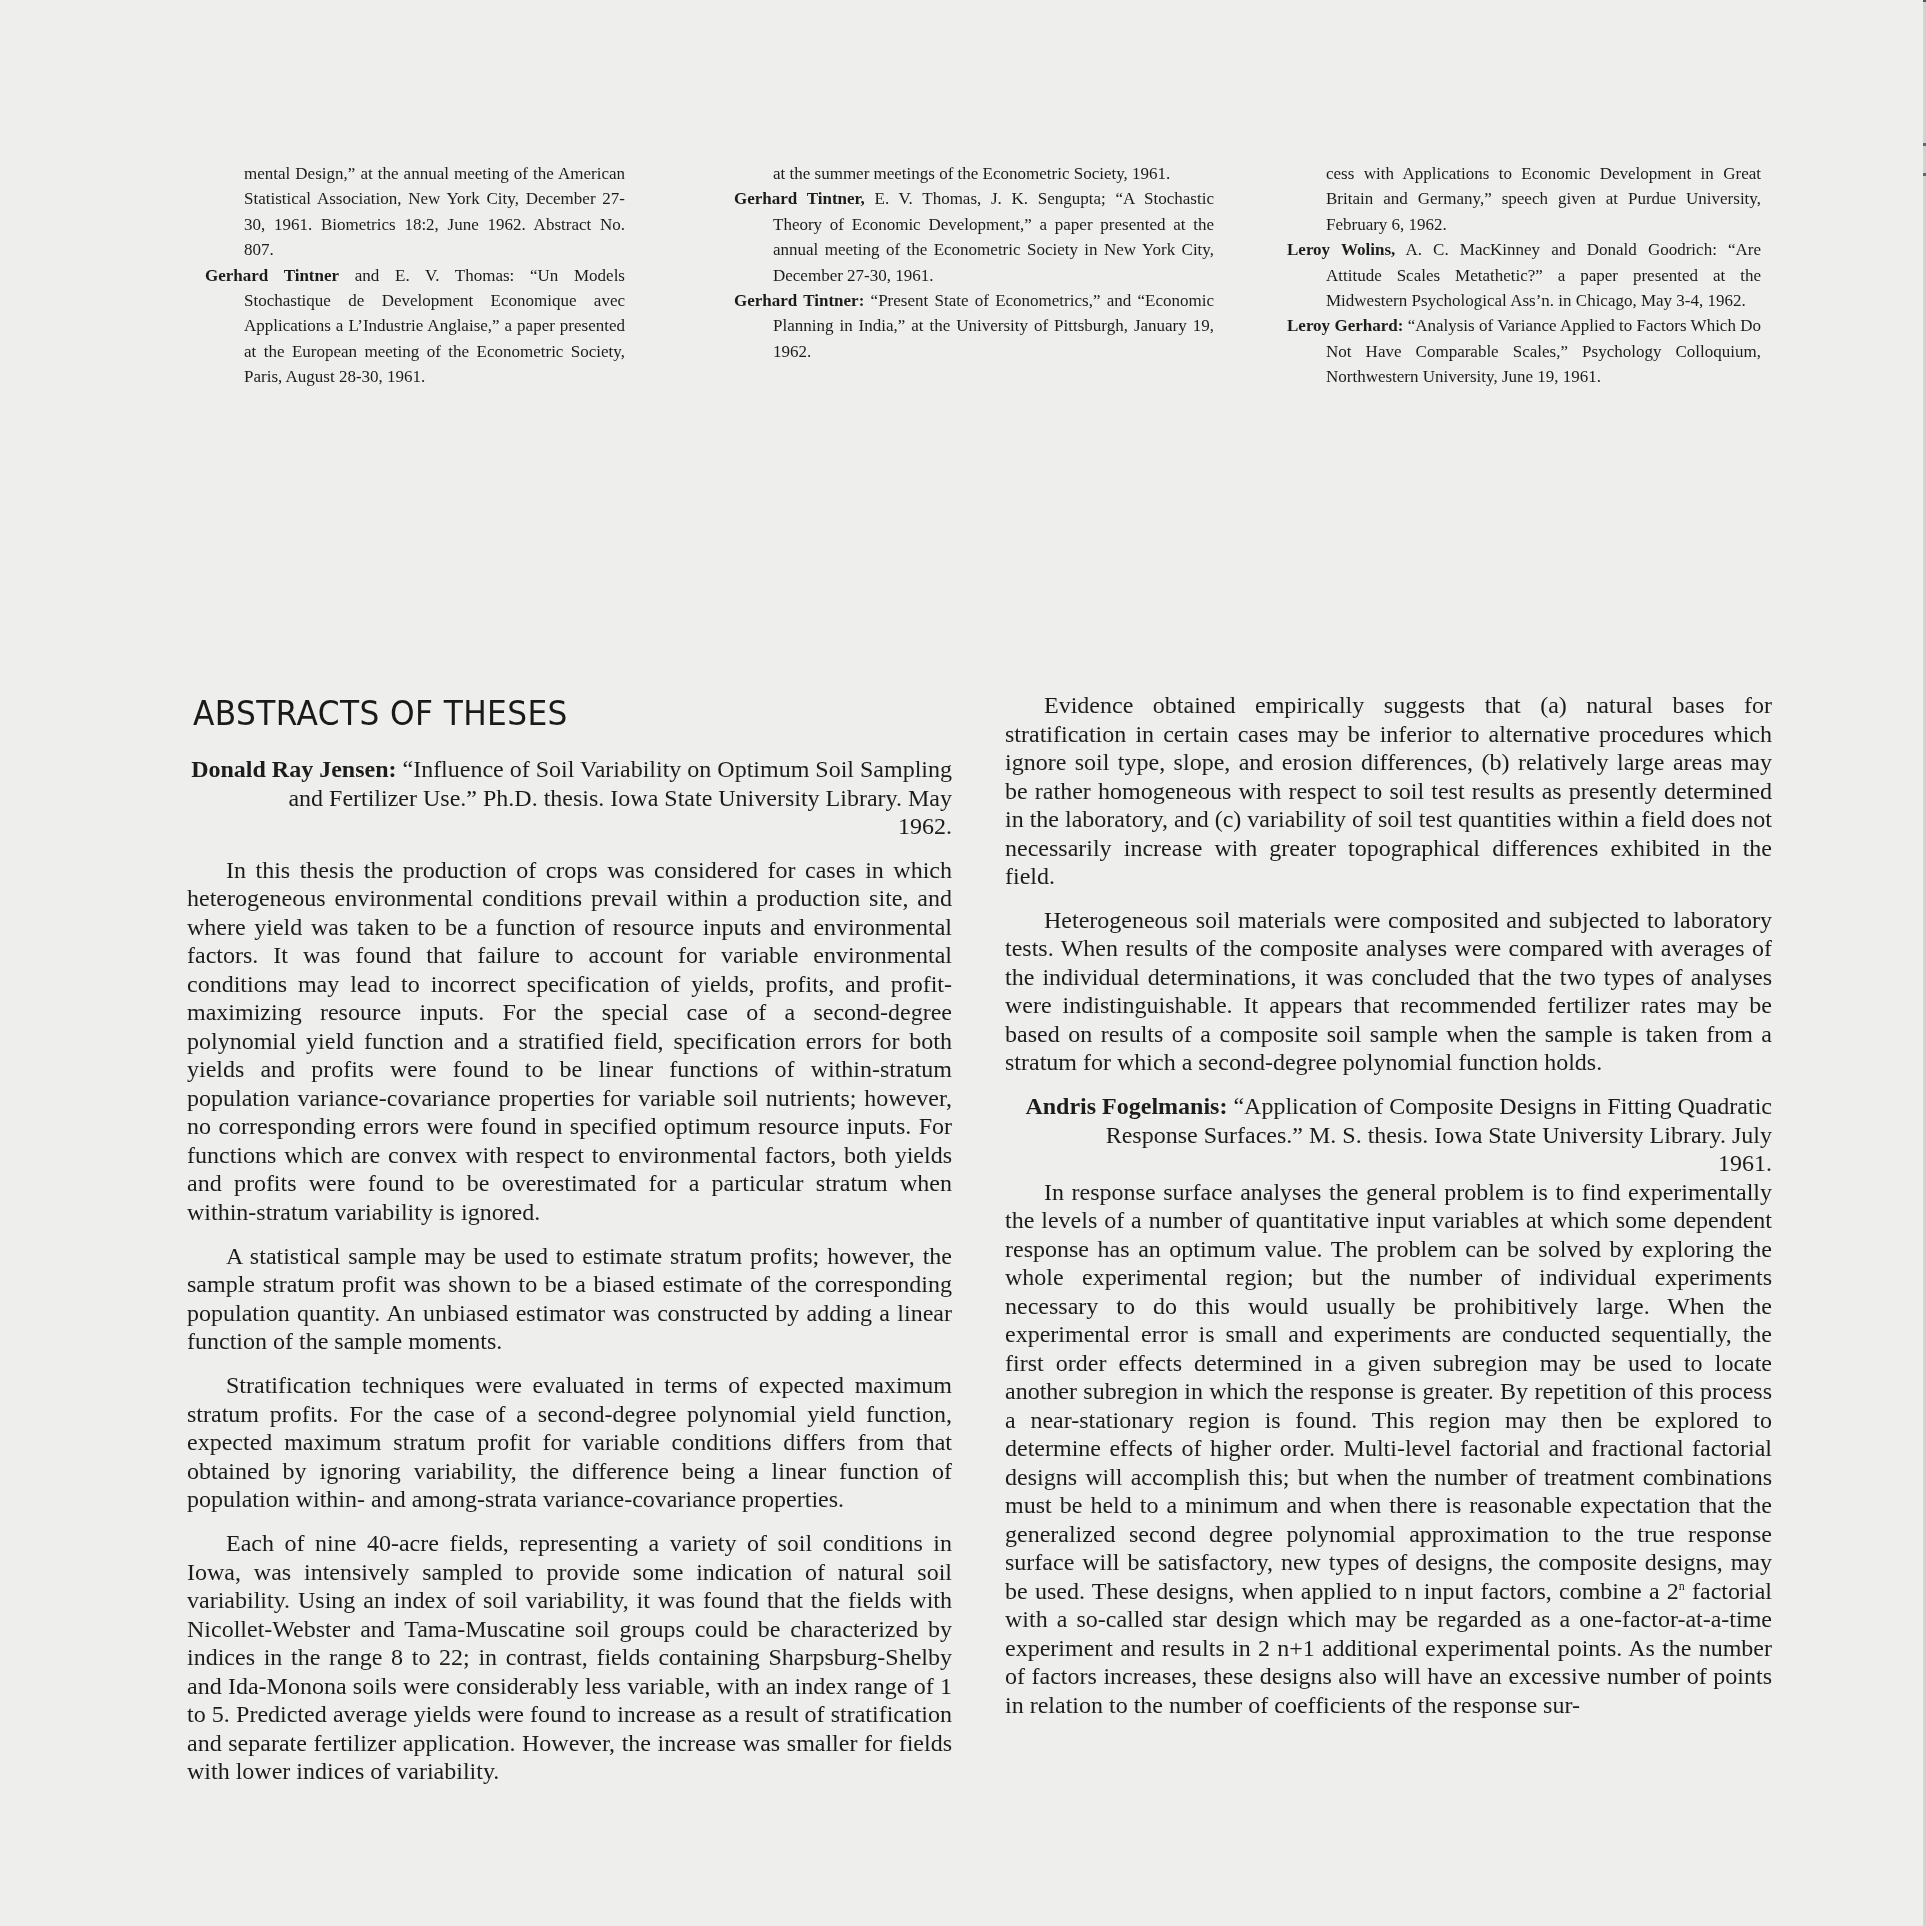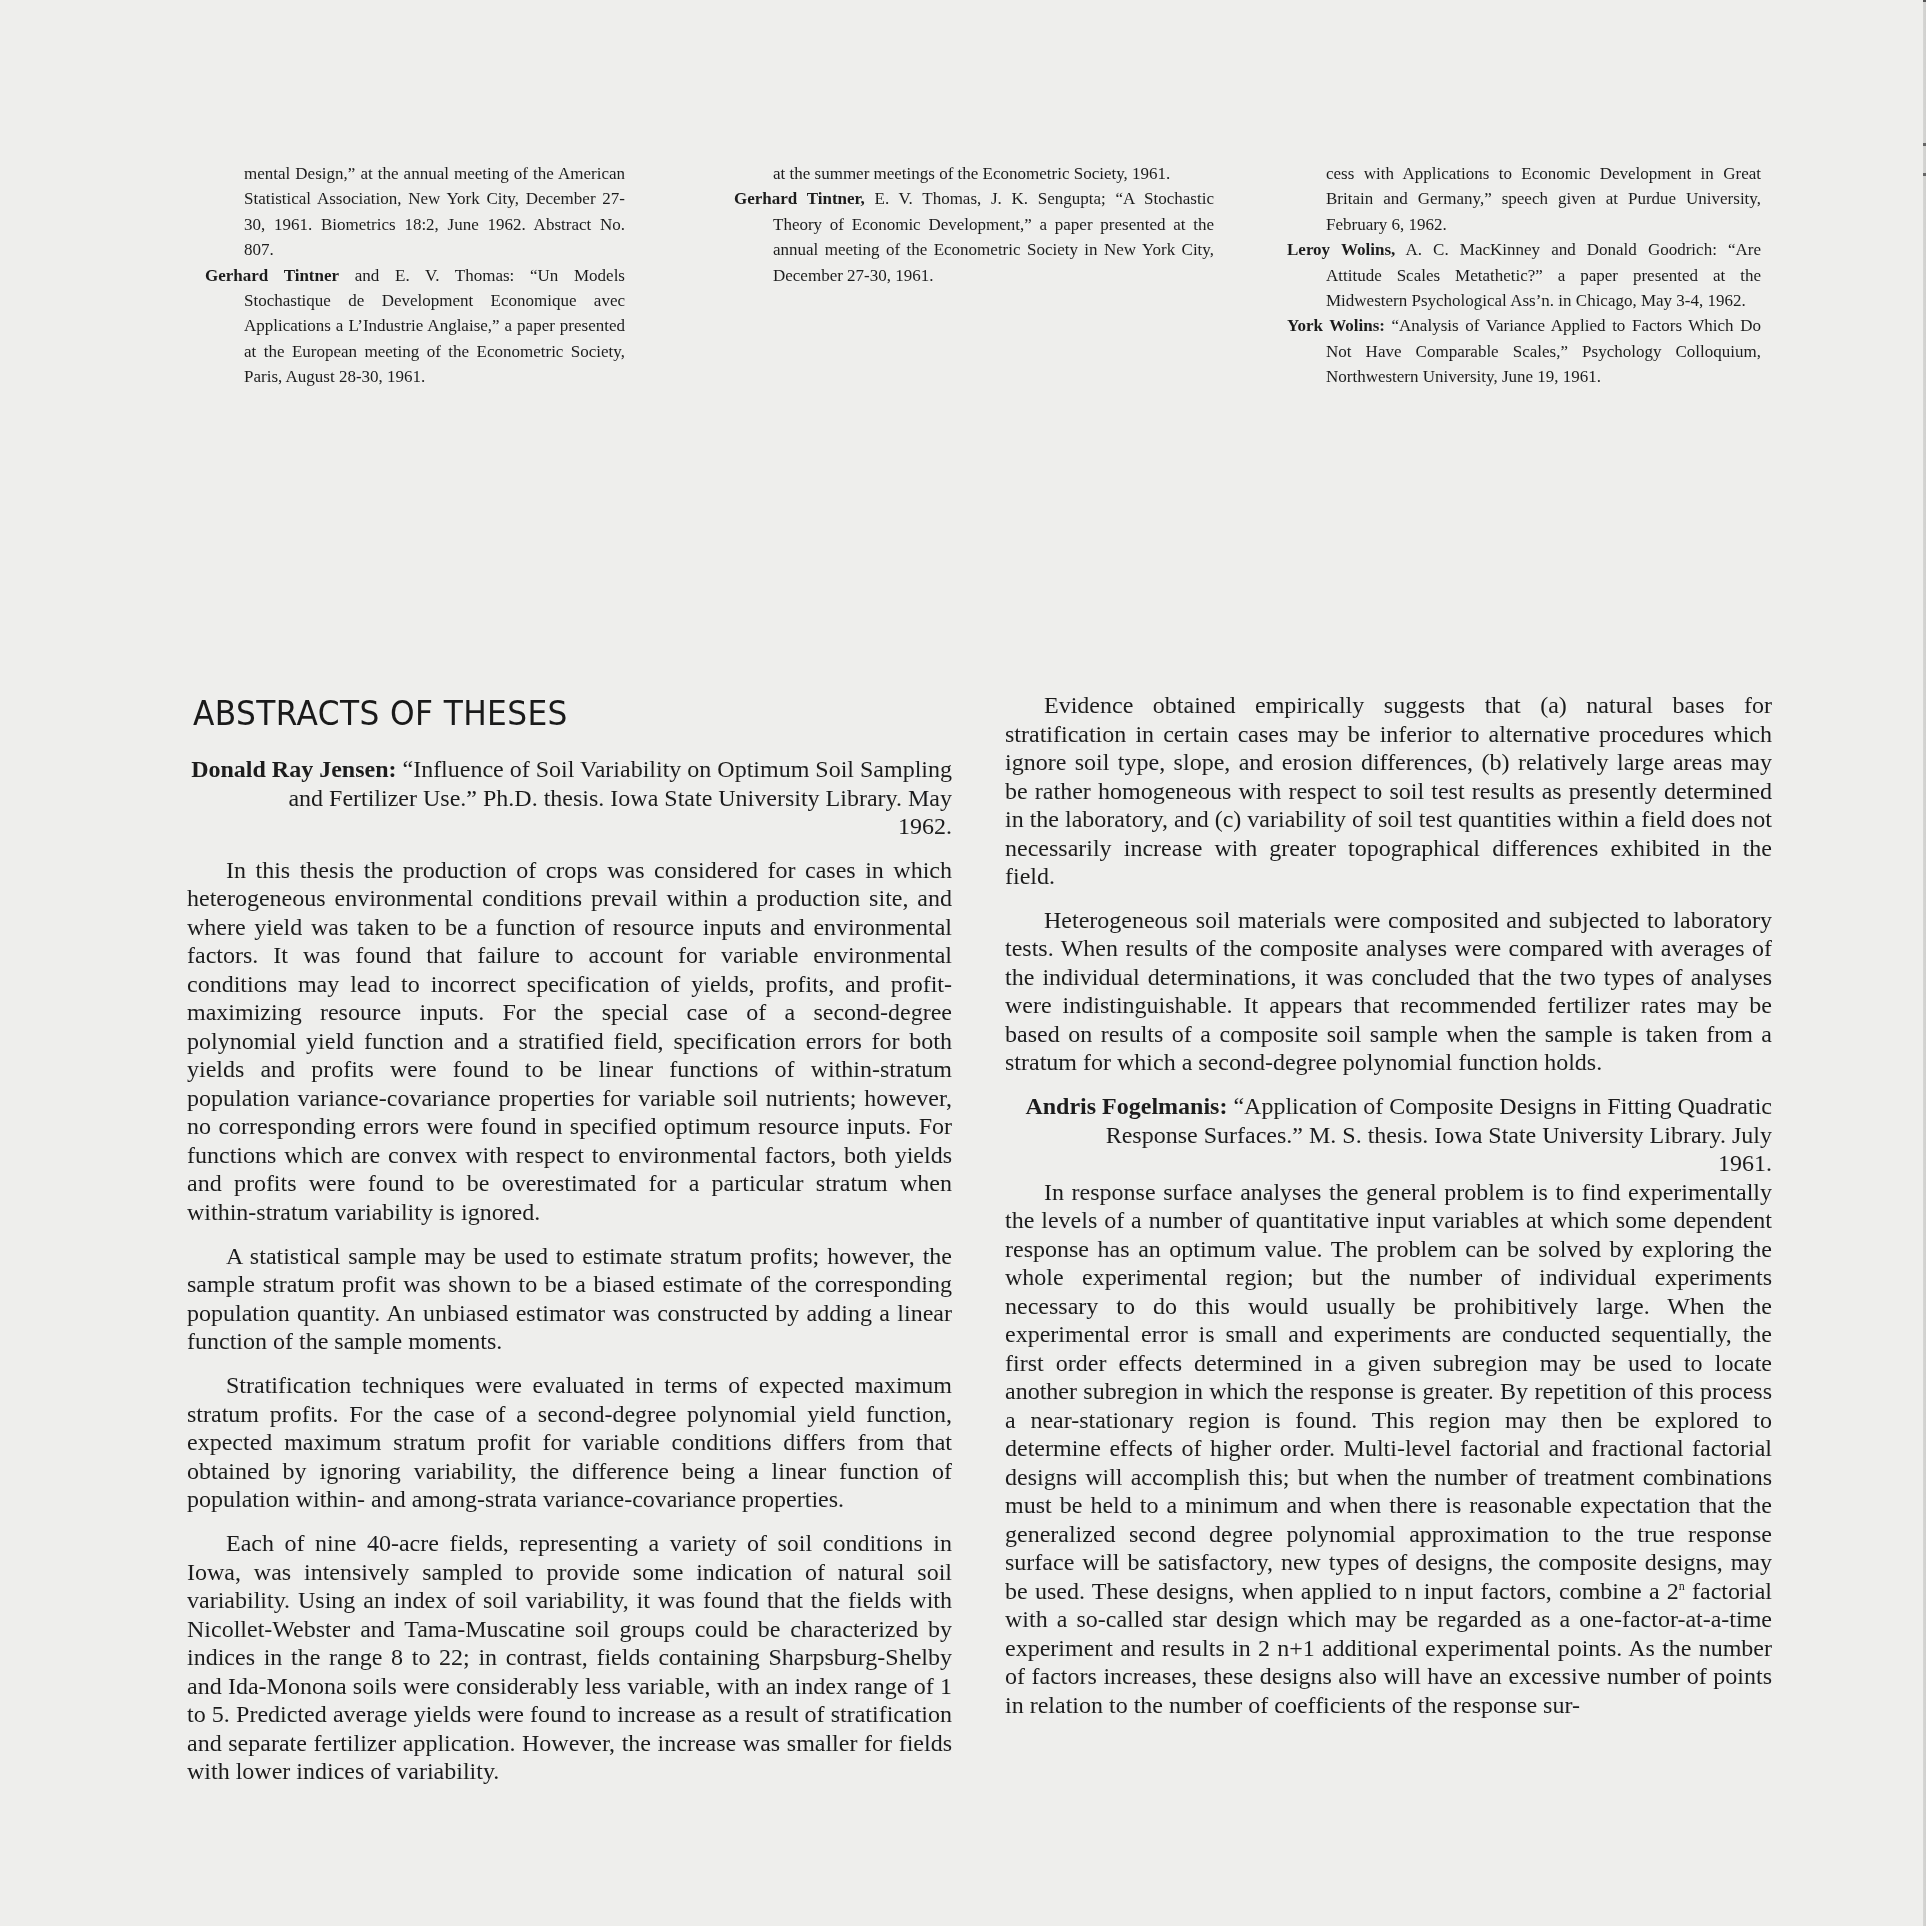--- a/index.html
+++ b/index.html
@@ -58,26 +58,27 @@
 </div>
 
 <div class="top-col c1">
   <p class="entry cont"><span>mental Design,” at the annual meeting of the American Statistical Association, New York City, December 27-30, 1961. Biometrics 18:2, June 1962. Abstract No. 807.</span></p>
   <p class="entry"><span class="author">Gerhard Tintner</span><span> and E. V. Thomas: “Un Models Stochastique de Development Economique avec Applications a L’Industrie Anglaise,” a paper presented at the European meeting of the Econometric Society, Paris, August 28-30, 1961.</span></p>
 </div>
 
 <div class="top-col c2">
   <p class="entry cont"><span>at the summer meetings of the Econometric Society, 1961.</span></p>
   <p class="entry"><span class="author">Gerhard Tintner,</span><span> E. V. Thomas, J. K. Sengupta; “A Stochastic Theory of Economic Development,” a paper presented at the annual meeting of the Econometric Society in New York City, December 27-30, 1961.</span></p>
+  <p class="entry"><span class="author">Gerhard Tintner:</span><span> “Present State of Econometrics,” and “Economic Planning in India,” at the University of Pittsburgh, January 19, 1962.</span></p>
 </div>
 
 <div class="top-col c3">
   <p class="entry cont"><span>cess with Applications to Economic Development in Great Britain and Germany,” speech given at Purdue University, February 6, 1962.</span></p>
   <p class="entry"><span class="author">Leroy Wolins,</span><span> A. C. MacKinney and Donald Goodrich: “Are Attitude Scales Metathetic?” a paper presented at the Midwestern Psychological Ass’n. in Chicago, May 3-4, 1962.</span></p>
-  <p class="entry"><span class="author">York Wolins:</span><span> “Analysis of Variance Applied to Factors Which Do Not Have Comparable Scales,” Psychology Colloquium, Northwestern University, June 19, 1961.</span></p>
+  <p class="entry"><span class="author">Leroy Gerhard:</span><span> “Analysis of Variance Applied to Factors Which Do Not Have Comparable Scales,” Psychology Colloquium, Northwestern University, June 19, 1961.</span></p>
 </div>
 
 <h2 class="section-title">ABSTRACTS OF THESES</h2>
 
 <div class="main-col left">
   <p class="thesis-head"><span class="author">Donald Ray Jensen:</span><span> “Influence of Soil Variability on Optimum Soil Sampling and Fertilizer Use.” Ph.D. thesis. Iowa State University Library. May 1962.</span></p>
   <p class="para">In this thesis the production of crops was considered for cases in which heterogeneous environmental conditions prevail within a production site, and where yield was taken to be a function of resource inputs and environmental factors. It was found that failure to account for variable environmental conditions may lead to incorrect specification of yields, profits, and profit-maximizing resource inputs. For the special case of a second-degree polynomial yield function and a stratified field, specification errors for both yields and profits were found to be linear functions of within-stratum population variance-covariance properties for variable soil nutrients; however, no corresponding errors were found in specified optimum resource inputs. For functions which are convex with respect to environmental factors, both yields and profits were found to be overestimated for a particular stratum when within-stratum variability is ignored.</p>
   <p class="para">A statistical sample may be used to estimate stratum profits; however, the sample stratum profit was shown to be a biased estimate of the corresponding population quantity. An unbiased estimator was constructed by adding a linear function of the sample moments.</p>
   <p class="para">Stratification techniques were evaluated in terms of expected maximum stratum profits. For the case of a second-degree polynomial yield function, expected maximum stratum profit for variable conditions differs from that obtained by ignoring variability, the difference being a linear function of population within- and among-strata variance-covariance properties.</p>
   <p class="para">Each of nine 40-acre fields, representing a variety of soil conditions in Iowa, was intensively sampled to provide some indication of natural soil variability. Using an index of soil variability, it was found that the fields with Nicollet-Webster and Tama-Muscatine soil groups could be characterized by indices in the range 8 to 22; in contrast, fields containing Sharpsburg-Shelby and Ida-Monona soils were considerably less variable, with an index range of 1 to 5. Predicted average yields were found to increase as a result of stratification and separate fertilizer application. However, the increase was smaller for fields with lower indices of variability.</p>

